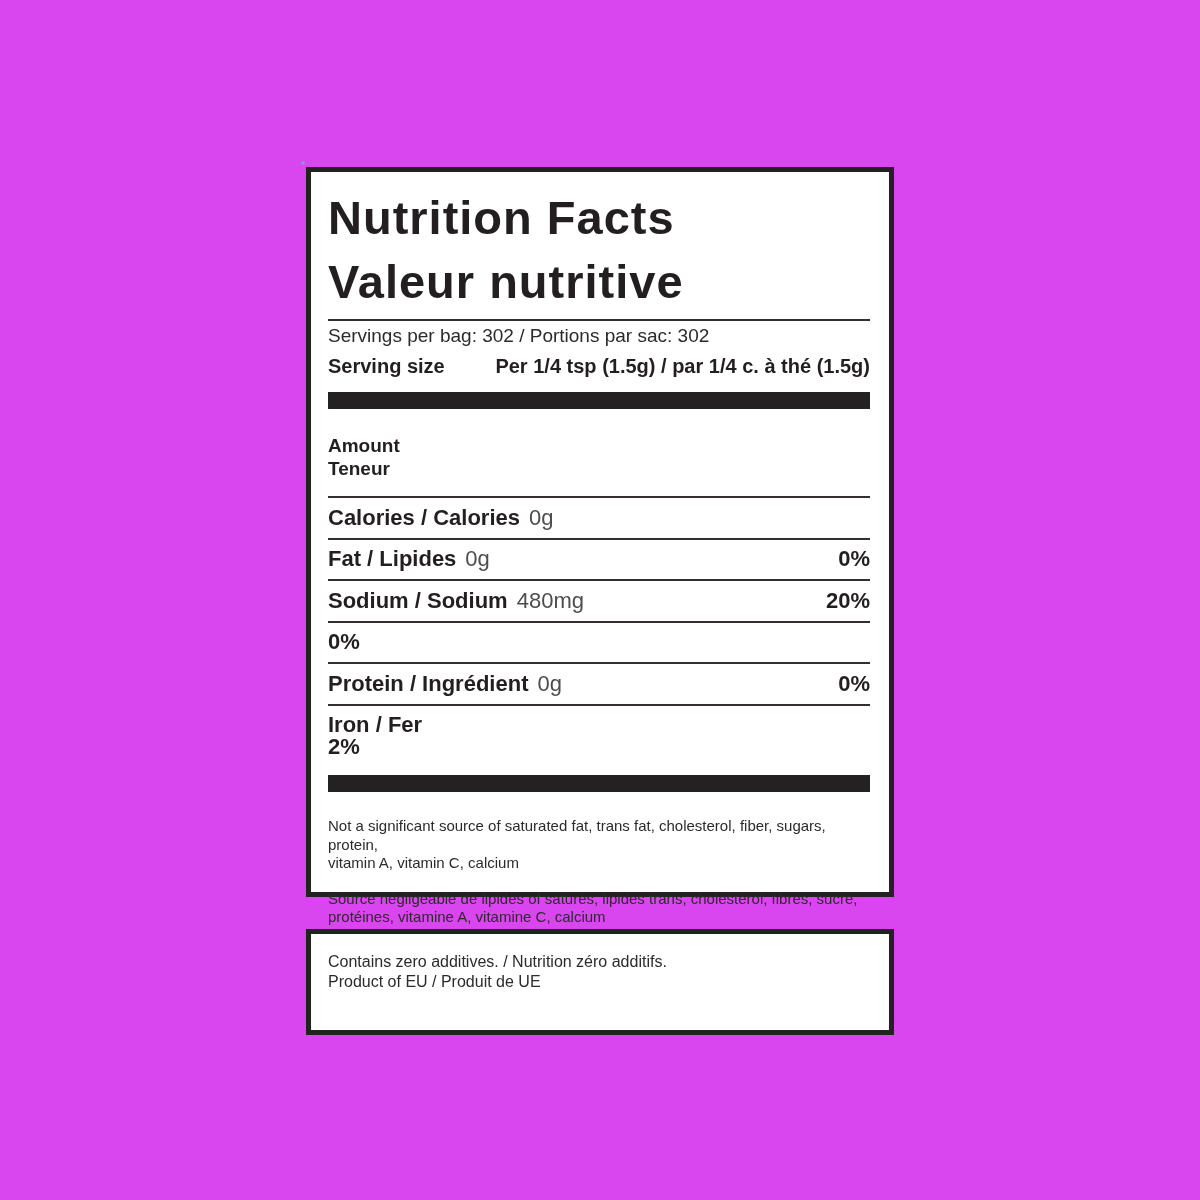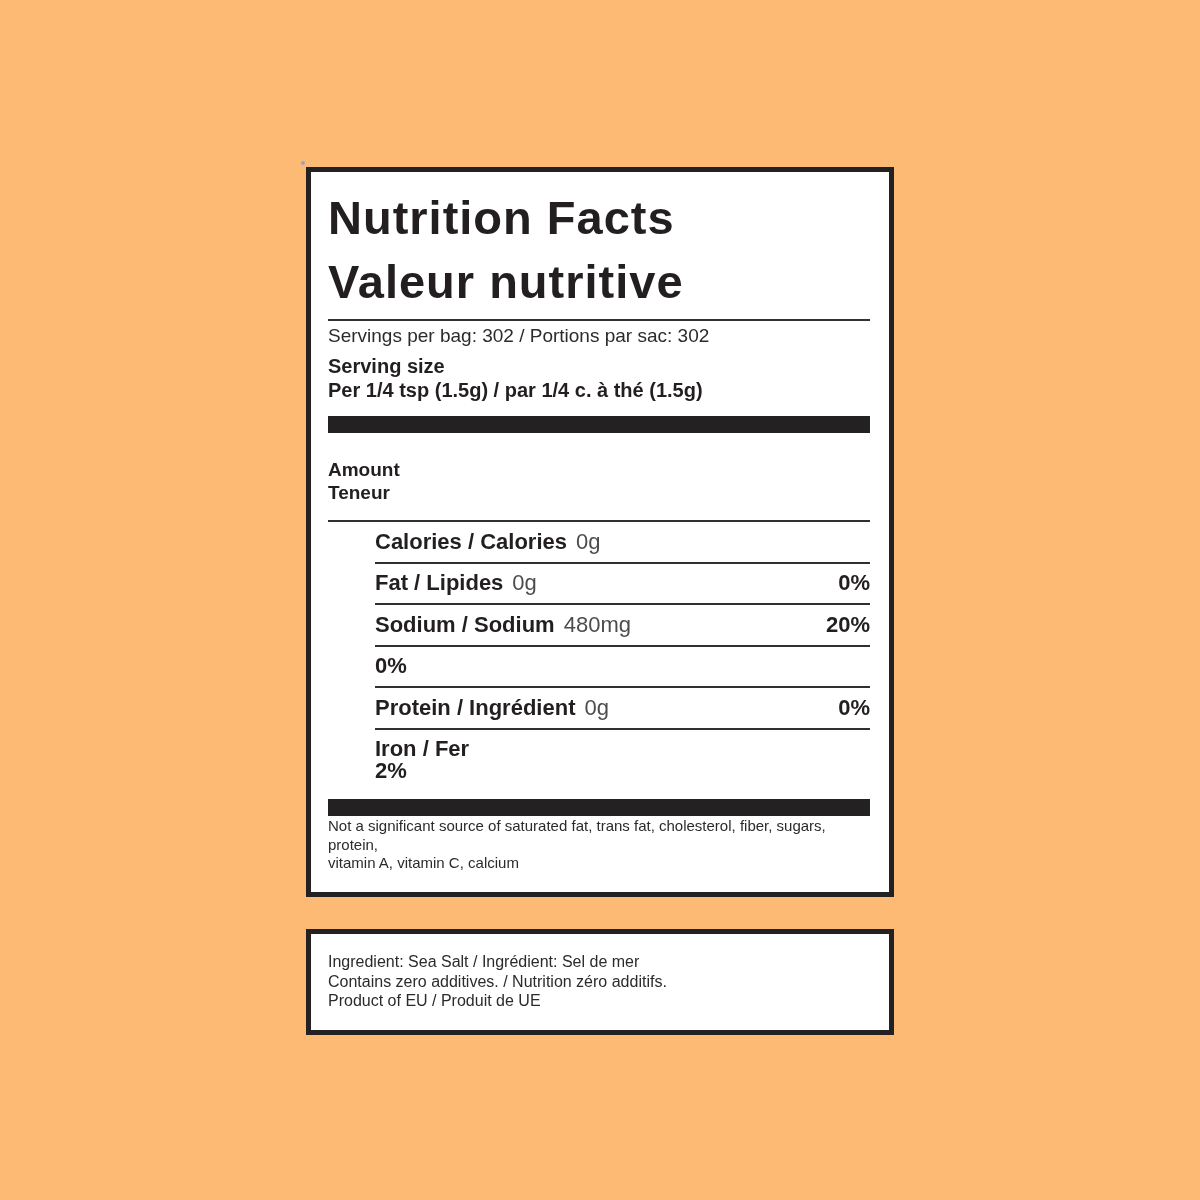--- a/index.html
+++ b/index.html
@@ -6,21 +6,21 @@
     margin: 0;
     padding: 0;
     background: #ffffff;
     font-family: "Liberation Sans", sans-serif;
     color: #231f20;
   }
   .canvas {
     position: relative;
     width: 1200px;
     height: 1200px;
-    background: #fdba74;
+    background: #d946ef;
     overflow: hidden;
   }
   .panel {
     position: absolute;
     left: 306px;
     width: 588px;
     background: #ffffff;
     border: 5px solid #242122;
     box-sizing: border-box;
   }
@@ -63,21 +63,20 @@
     color: #2d2a2b;
   }
   .serving-size-row {
     display: flex;
     justify-content: space-between;
     align-items: baseline;
     margin-top: 6px;
     font-size: 20px;
     font-weight: 700;
     line-height: 24px;
-    flex-direction: column;
   }
   .thick-bar {
     height: 17px;
     background: #242122;
   }
   .bar-top { margin-top: 14px; }
   .bar-bottom { margin-top: 8px; }
   .col-header-row {
     display: flex;
     justify-content: space-between;
@@ -89,37 +88,36 @@
   .col-header-right { text-align: right; }
   .rule-header { margin-top: 16px; }
   .nut-row {
     display: flex;
     justify-content: space-between;
     align-items: baseline;
     padding: 8.5px 0 9px 0;
     border-bottom: 2px solid #332f30;
     font-size: 22px;
     line-height: 22px;
-    margin-left: 47px;
   }
   .nut-row.last { border-bottom: none; flex-direction: column; }
   .nut-name { font-weight: 700; }
   .nut-amount {
     font-weight: 400;
     color: #4d4d4f;
     margin-left: 9px;
   }
   .nut-dv { font-weight: 700; }
   .footnote {
     font-size: 15px;
     line-height: 18.5px;
     color: #2d2a2b;
     white-space: pre-line;
   }
-  .footnote-en { margin-top: 1px; }
+  .footnote-en { margin-top: 25px; }
   .footnote-fr { margin-top: 17px; }
   .ing-line {
     font-size: 16px;
     line-height: 19.5px;
     color: #2d2a2b;
   }
 </style>
 </head>
 <body>
 
@@ -178,22 +176,23 @@
 
     <div class="nut-row last">
       <span><span class="nut-name">Iron / Fer</span><span class="nut-amount"></span></span>
       <span class="nut-dv">2%</span>
     </div>
 
     <div class="thick-bar bar-bottom"></div>
 
     <div class="footnote footnote-en">Not a significant source of saturated fat, trans fat, cholesterol, fiber, sugars, protein,
 vitamin A, vitamin C, calcium</div>
+    <div class="footnote footnote-fr">Source négligeable de lipides of saturés, lipides trans, cholesterol, fibres, sucre,
+protéines, vitamine A, vitamine C, calcium</div>
 
   </div>
 
   <div class="panel ing-panel">
-    <div class="ing-line">Ingredient: Sea Salt / Ingrédient: Sel de mer</div>
     <div class="ing-line">Contains zero additives. / Nutrition zéro additifs.</div>
     <div class="ing-line">Product of EU / Produit de UE</div>
   </div>
 
 </div>
 
 </body></html>

